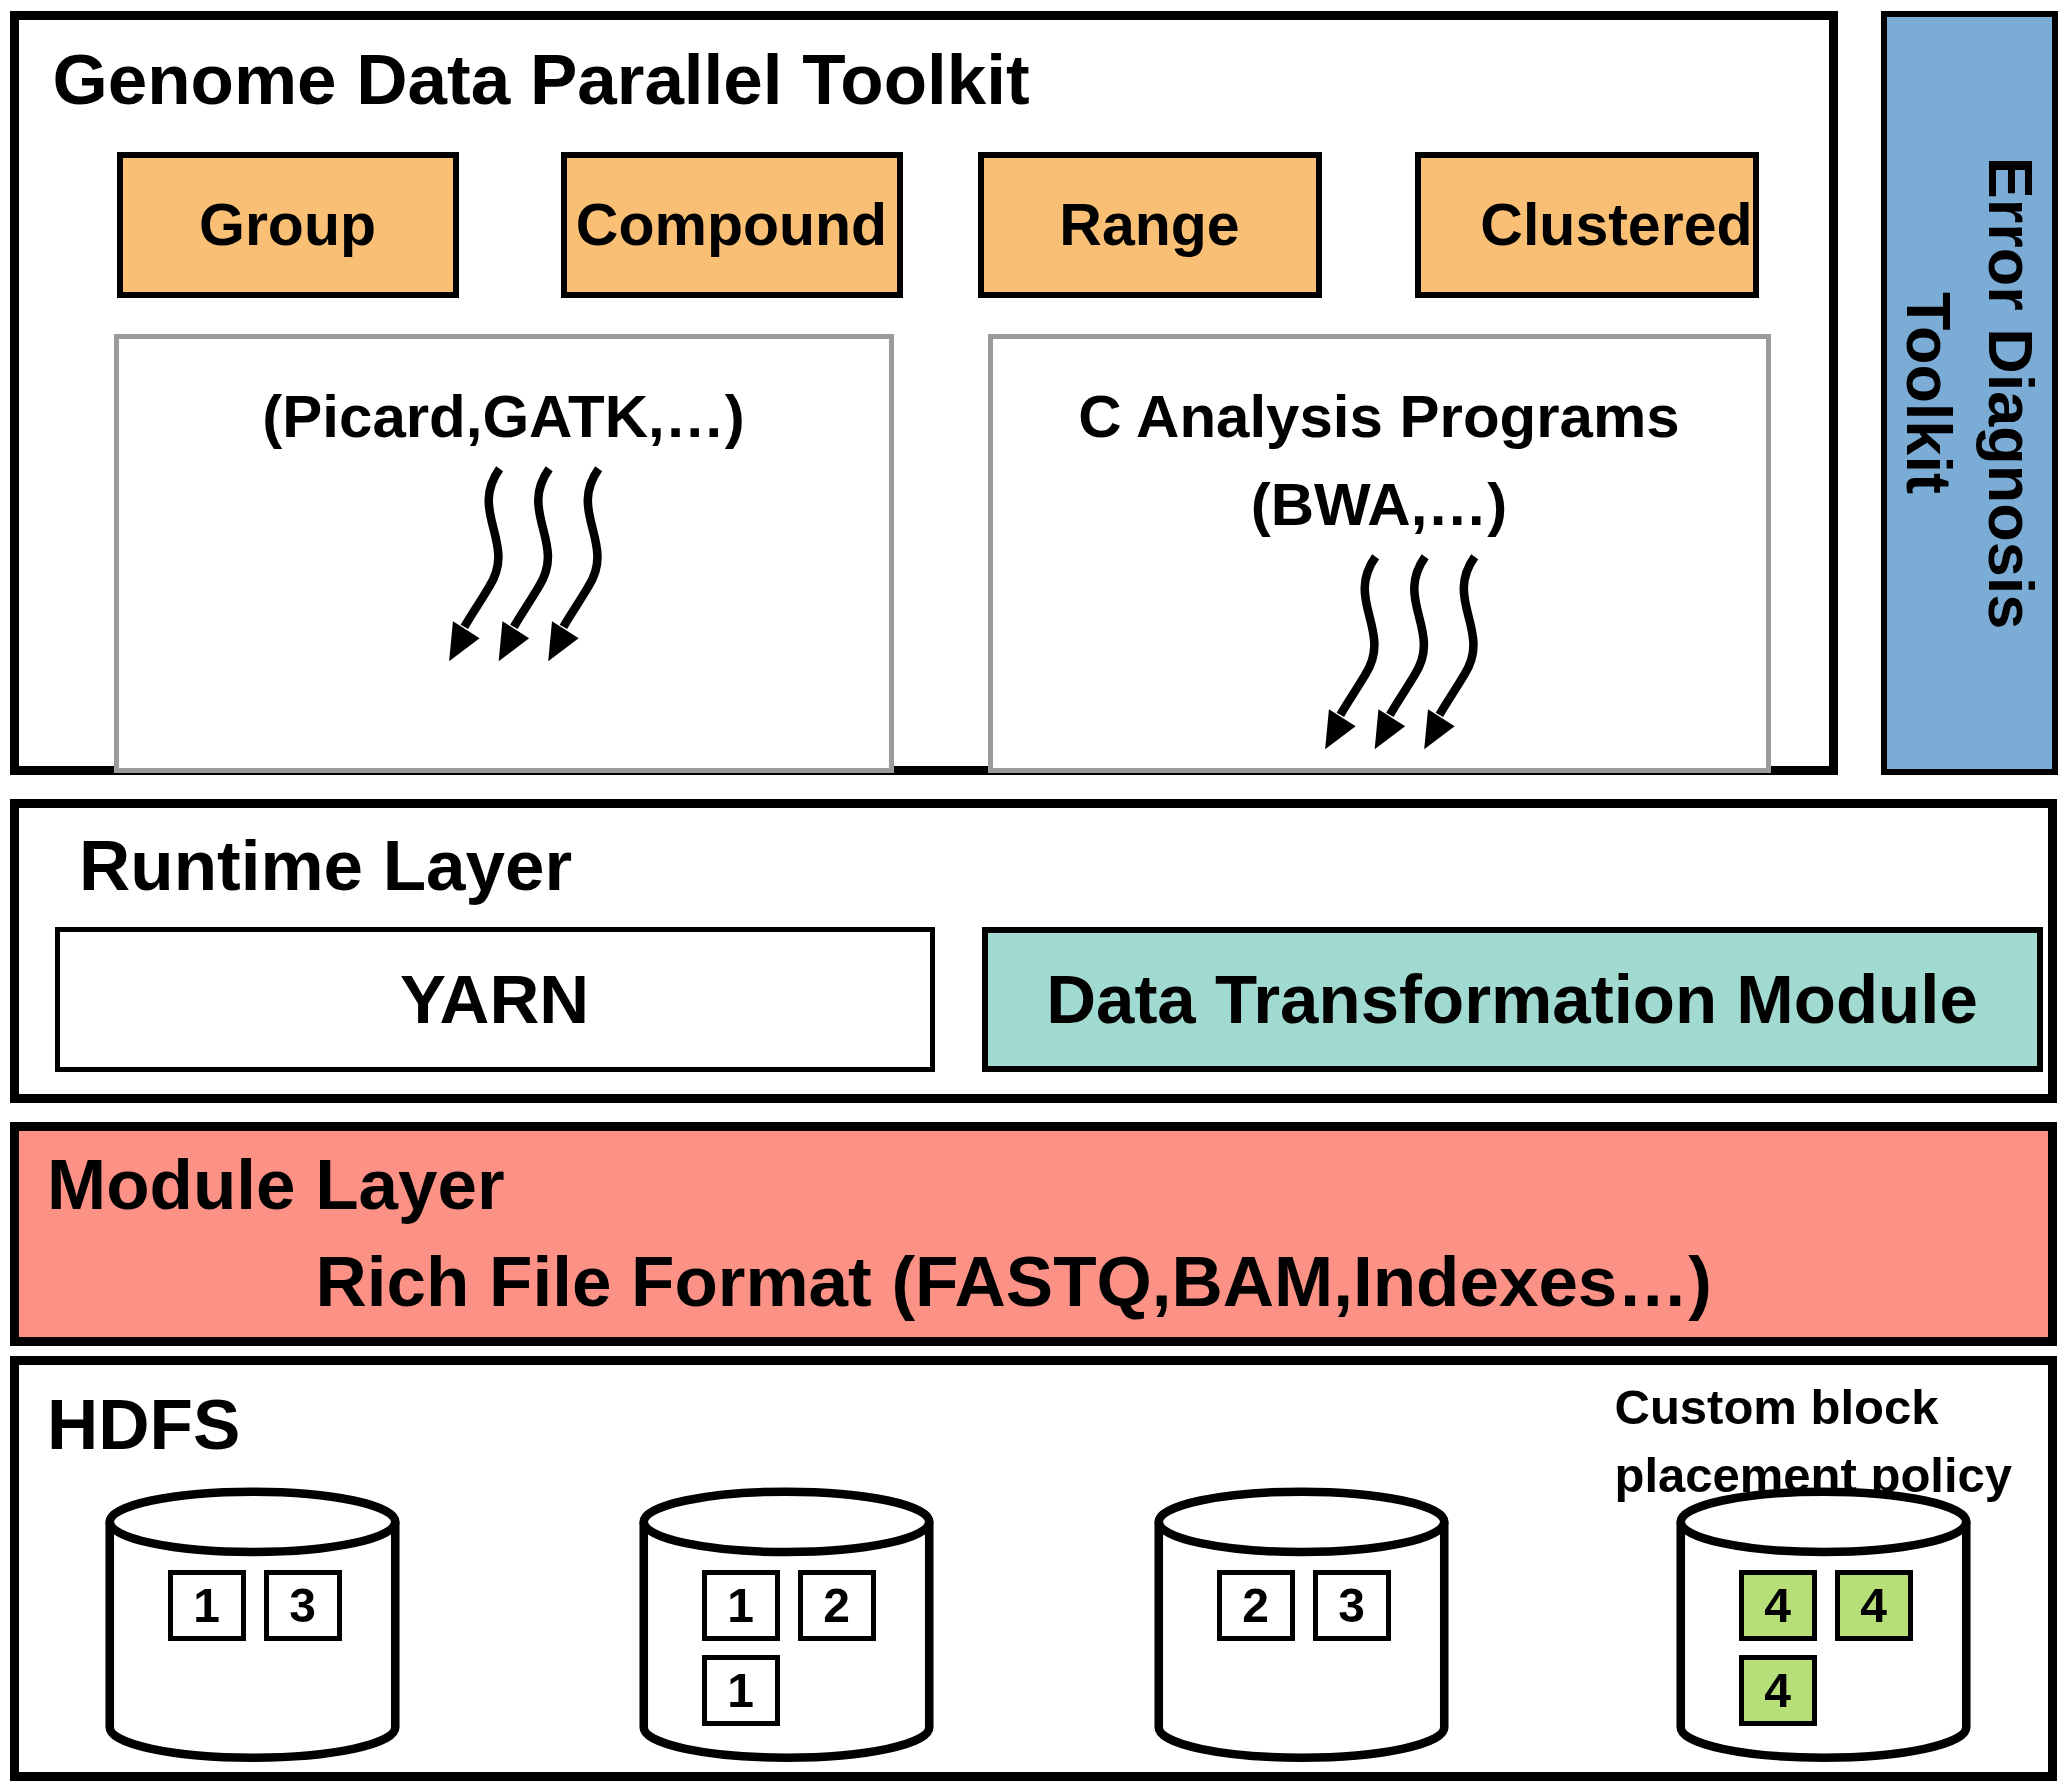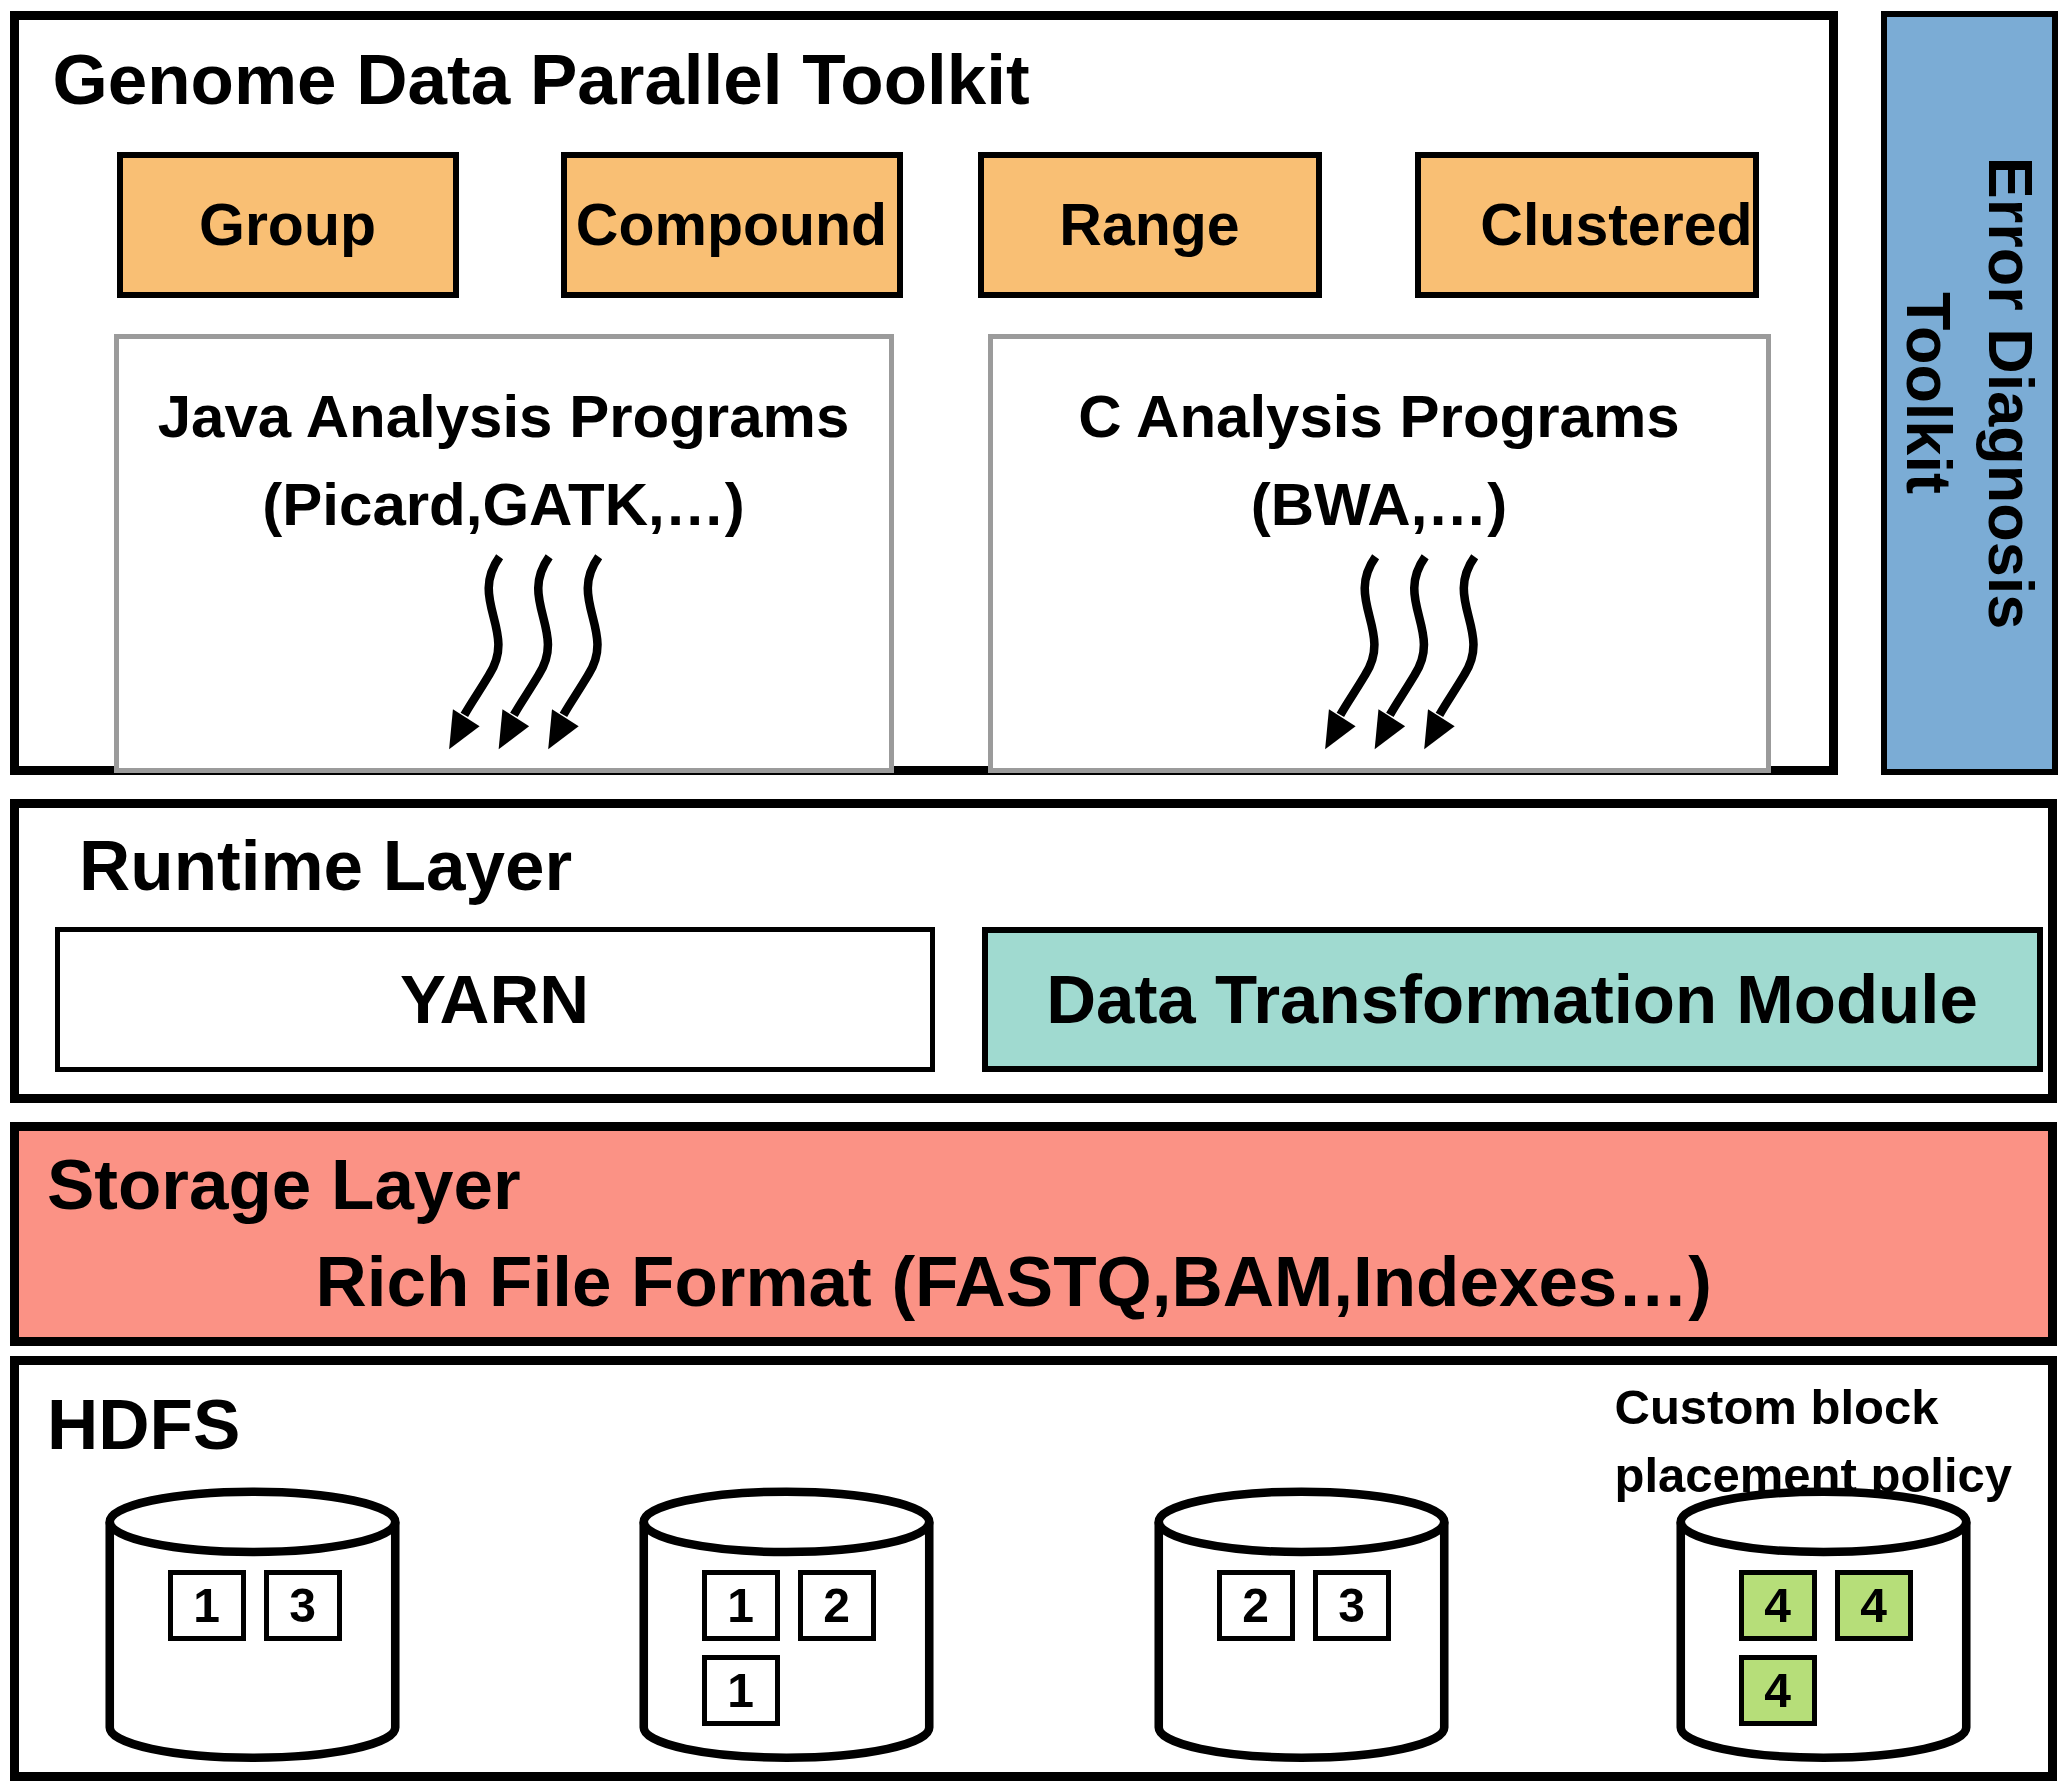--- a/index.html
+++ b/index.html
@@ -39,21 +39,20 @@
       <span>Compound</span>
     </div>
     <div class="abs obox" style="left: 959px; width: 344px; background-color: rgb(249, 191, 116);">
       <span>Range</span>
     </div>
     <div class="abs obox" style="left: 1396px; width: 344px; background-color: rgb(249, 191, 116); justify-content: flex-end;">
       <span>Clustered</span>
     </div>
 
     <div class="abs gbox" style="left:95px;width:780px;">
-      <div class="ptext">Java Analysis Programs</div>
       <div class="ptext">(Picard,GATK,…)</div>
       <svg class="arrows" width="181" height="202" viewBox="0 0 190 212">
         <g fill="none" stroke="#000" stroke-width="9">
           <path d="M61,6 C28,52 80,84 50,130 C38,150 32,158 24,172"></path>
           <path d="M113,6 C80,52 132,84 102,130 C90,150 84,158 76,172"></path>
           <path d="M165,6 C132,52 184,84 154,130 C142,150 136,158 128,172"></path>
         </g>
         <g fill="#000" stroke="none">
           <polygon points="8,208 40,184 12,166"></polygon>
           <polygon points="60,208 92,184 64,166"></polygon>
@@ -91,21 +90,21 @@
     <div class="abs h1" style="left:28.5px;top:19px;margin-left:32px;">Runtime Layer</div>
     <div class="abs innerbox" style="left:36px;top:119px;width:880px;height:145px;border:5.7px solid #000;">
       <span>YARN</span>
     </div>
     <div class="abs innerbox" style="left: 963px; top: 119px; width: 1061px; height: 145px; border: 6.7px solid rgb(0, 0, 0); background-color: rgb(160, 218, 208);">
       <span>Data Transformation Module</span>
     </div>
   </div>
 
   <div class="abs panel" style="left: 9.5px; top: 1122px; width: 2047px; height: 224px; background-color: rgb(251, 146, 133);">
-    <div class="abs h1" style="left:28.5px;top:15px;">Storage Layer</div>
+    <div class="abs h1" style="left:28.5px;top:15px;">Module Layer</div>
     <div class="abs h1" style="left:297px;top:112px;">Rich File Format (FASTQ,BAM,Indexes…)</div>
   </div>
 
   <div class="abs panel" style="left:9.5px;top:1356px;width:2047px;height:425px;padding-left:8px;">
     <div class="abs h1" style="left:28.5px;top:21px;">HDFS</div>
 
     <div class="abs ann" style="left:1596px;top:7.6px;">
       <div>Custom block</div>
       <div>placement policy</div>
     </div>

